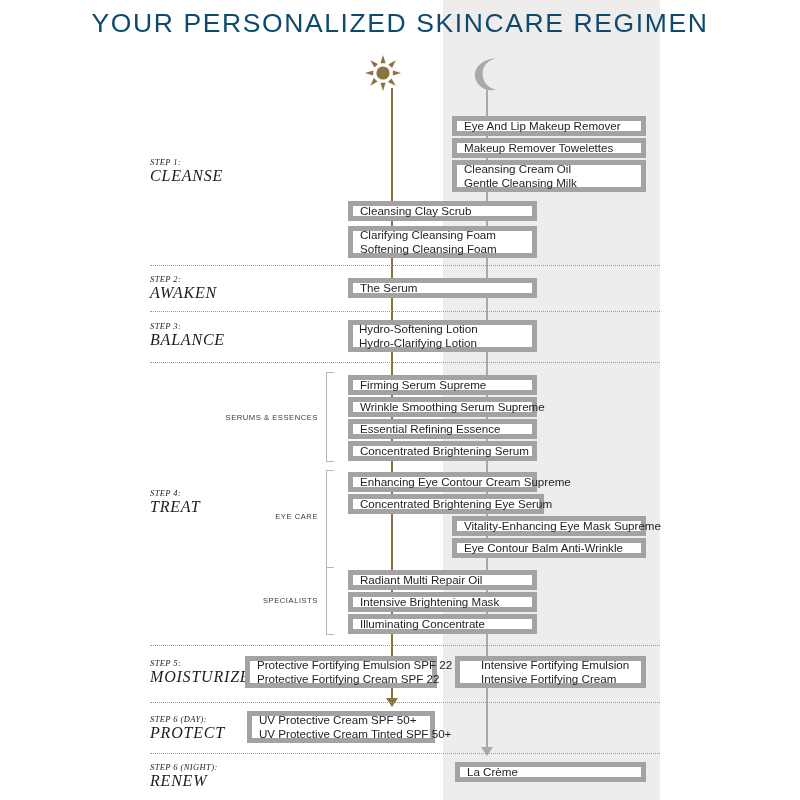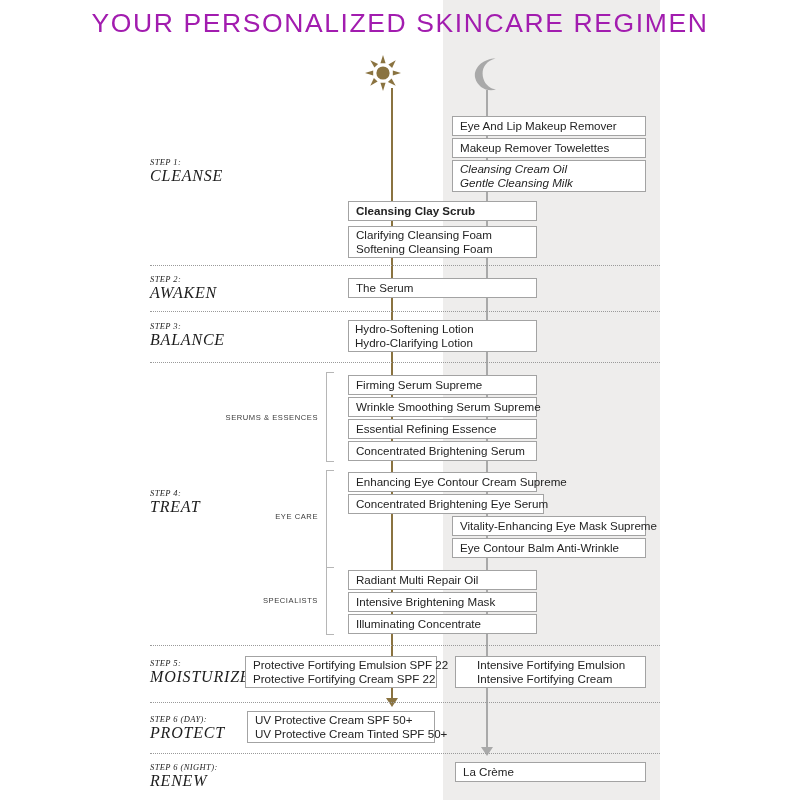--- a/index.html
+++ b/index.html
@@ -14,21 +14,21 @@
   .night-panel{
     position:absolute;left:443px;top:0;width:217px;height:800px;
     background:#eeedec;
   }
 
   
   .title{
     position:absolute;left:0;top:8px;width:800px;
     text-align:center;
     font-size:26.5px;font-weight:300;letter-spacing:1.6px;
-    color:#a21caf;white-space:nowrap;
+    color:#0c4a6e;white-space:nowrap;
   }
 
   
   .vline{position:absolute;width:2px;}
   .vline.day{background:#8a7340;left:391px;}
   .vline.night{background:#a9a9a9;left:486px;}
 
   
   .arrow{position:absolute;width:0;height:0;border-left:6px solid transparent;border-right:6px solid transparent;}
   .arrow.day{border-top:9px solid #8a7340;left:386px;}
@@ -69,21 +69,21 @@
     position:absolute;width:7px;
     border-left:1px solid #b6b6b6;
     border-top:1px solid #b6b6b6;
     border-bottom:1px solid #b6b6b6;
   }
 
   
   .box{
     position:absolute;
     background:#ffffff;
-    border:1px solid #a3a3a3;
+    border:5px solid #a3a3a3;
     box-sizing:border-box;
     display:flex;flex-direction:column;justify-content:center;
     padding:2px 7px;
   }
   .box .ln{
     font-size:11.6px;line-height:14.3px;color:#232323;white-space:nowrap;
   }
 </style>
 </head>
 <body>
@@ -165,25 +165,25 @@
 
   <div class="bracket" style="left:326px;top:567px;height:66px;"></div>
   <div class="grp-label" style="left:206px;top:596px;width:112px;">SPECIALISTS</div>
 
   <div class="box" style="left:452px;top:116px;width:194px;height:20px;">
     <div class="ln">Eye And Lip Makeup Remover</div>
   </div>
   <div class="box" style="left:452px;top:138px;width:194px;height:20px;">
     <div class="ln">Makeup Remover Towelettes</div>
   </div>
-  <div class="box" style="left:452px;top:160px;width:194px;height:32px;font-style:italic;">
+  <div class="box" style="left:452px;top:160px;width:194px;height:32px;">
     <div class="ln">Cleansing Cream Oil</div>
     <div class="ln">Gentle Cleansing Milk</div>
   </div>
-  <div class="box" style="left:348px;top:201px;width:189px;height:20px;font-weight:bold;">
+  <div class="box" style="left:348px;top:201px;width:189px;height:20px;">
     <div class="ln">Cleansing Clay Scrub</div>
   </div>
   <div class="box" style="left:348px;top:226px;width:189px;height:32px;">
     <div class="ln">Clarifying Cleansing Foam</div>
     <div class="ln">Softening Cleansing Foam</div>
   </div>
 
   <div class="box" style="left:348px;top:278px;width:189px;height:20px;">
     <div class="ln">The Serum</div>
   </div>

